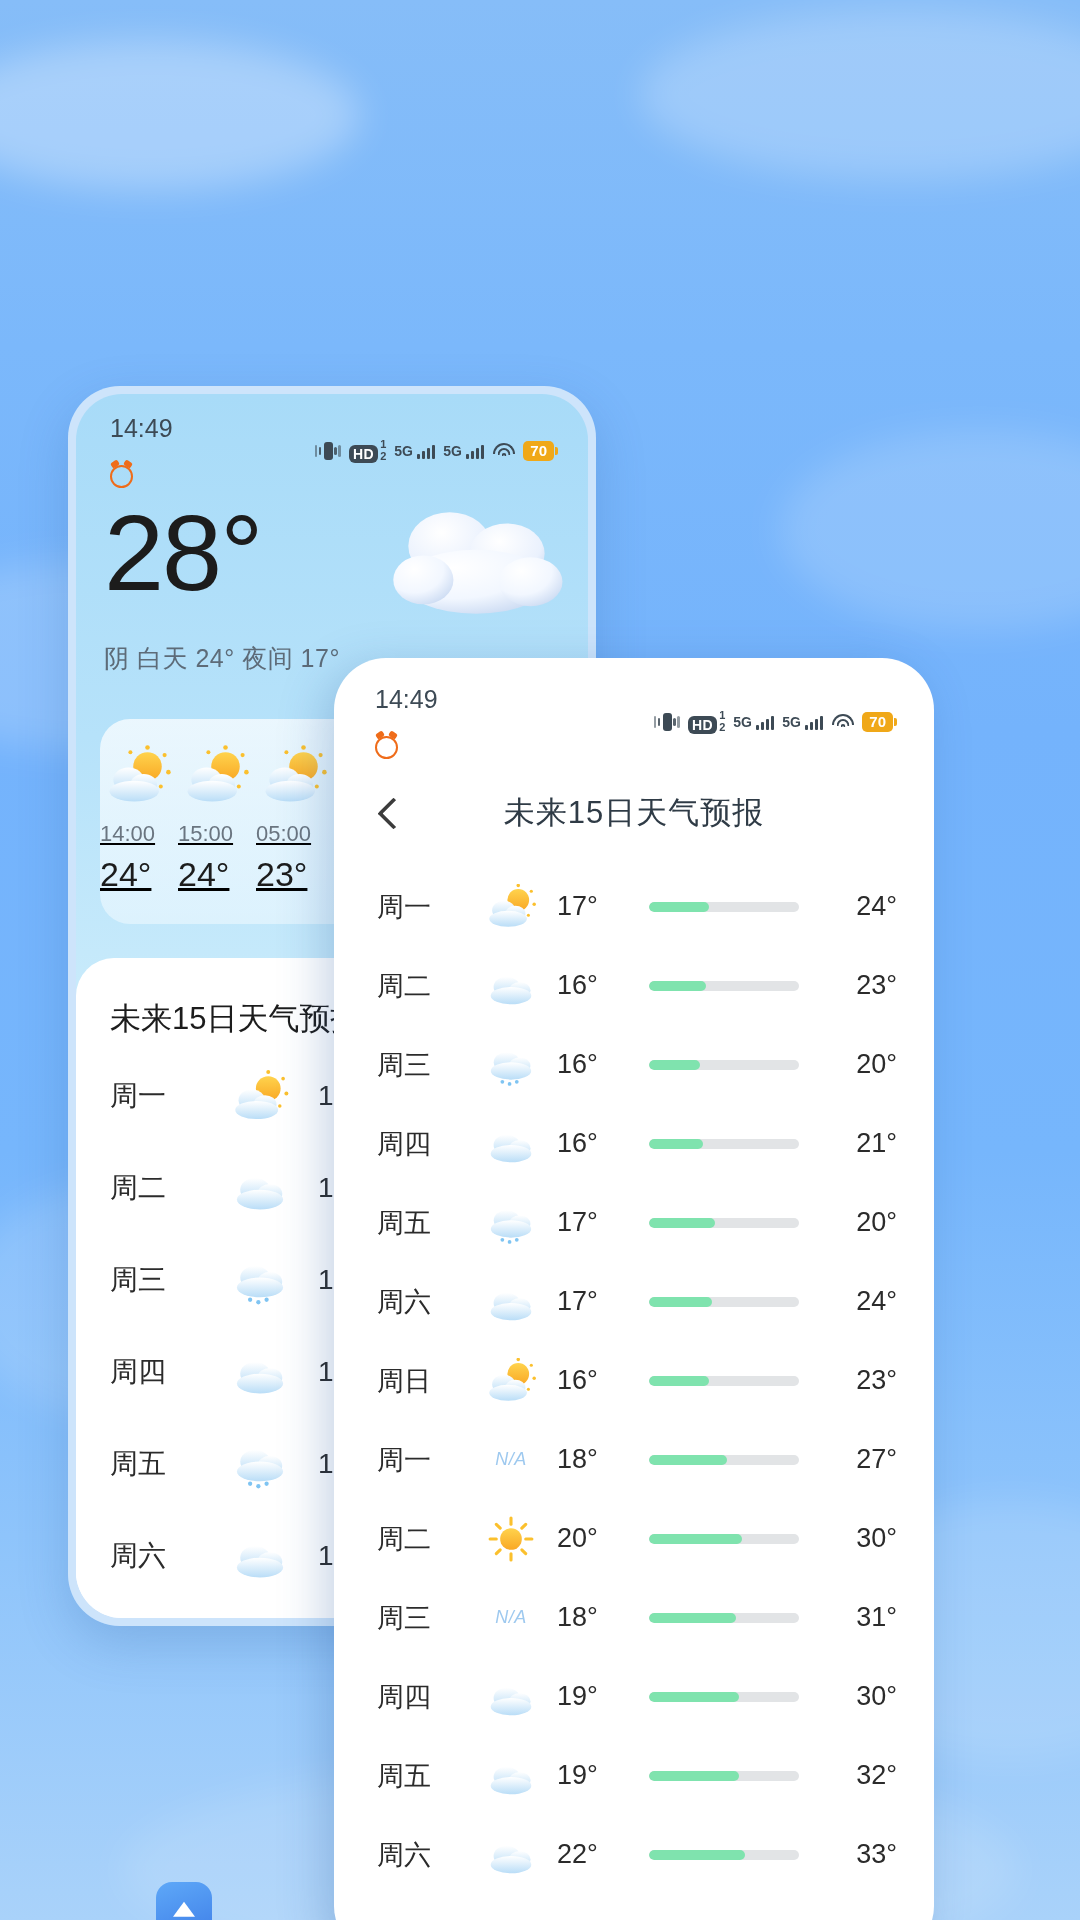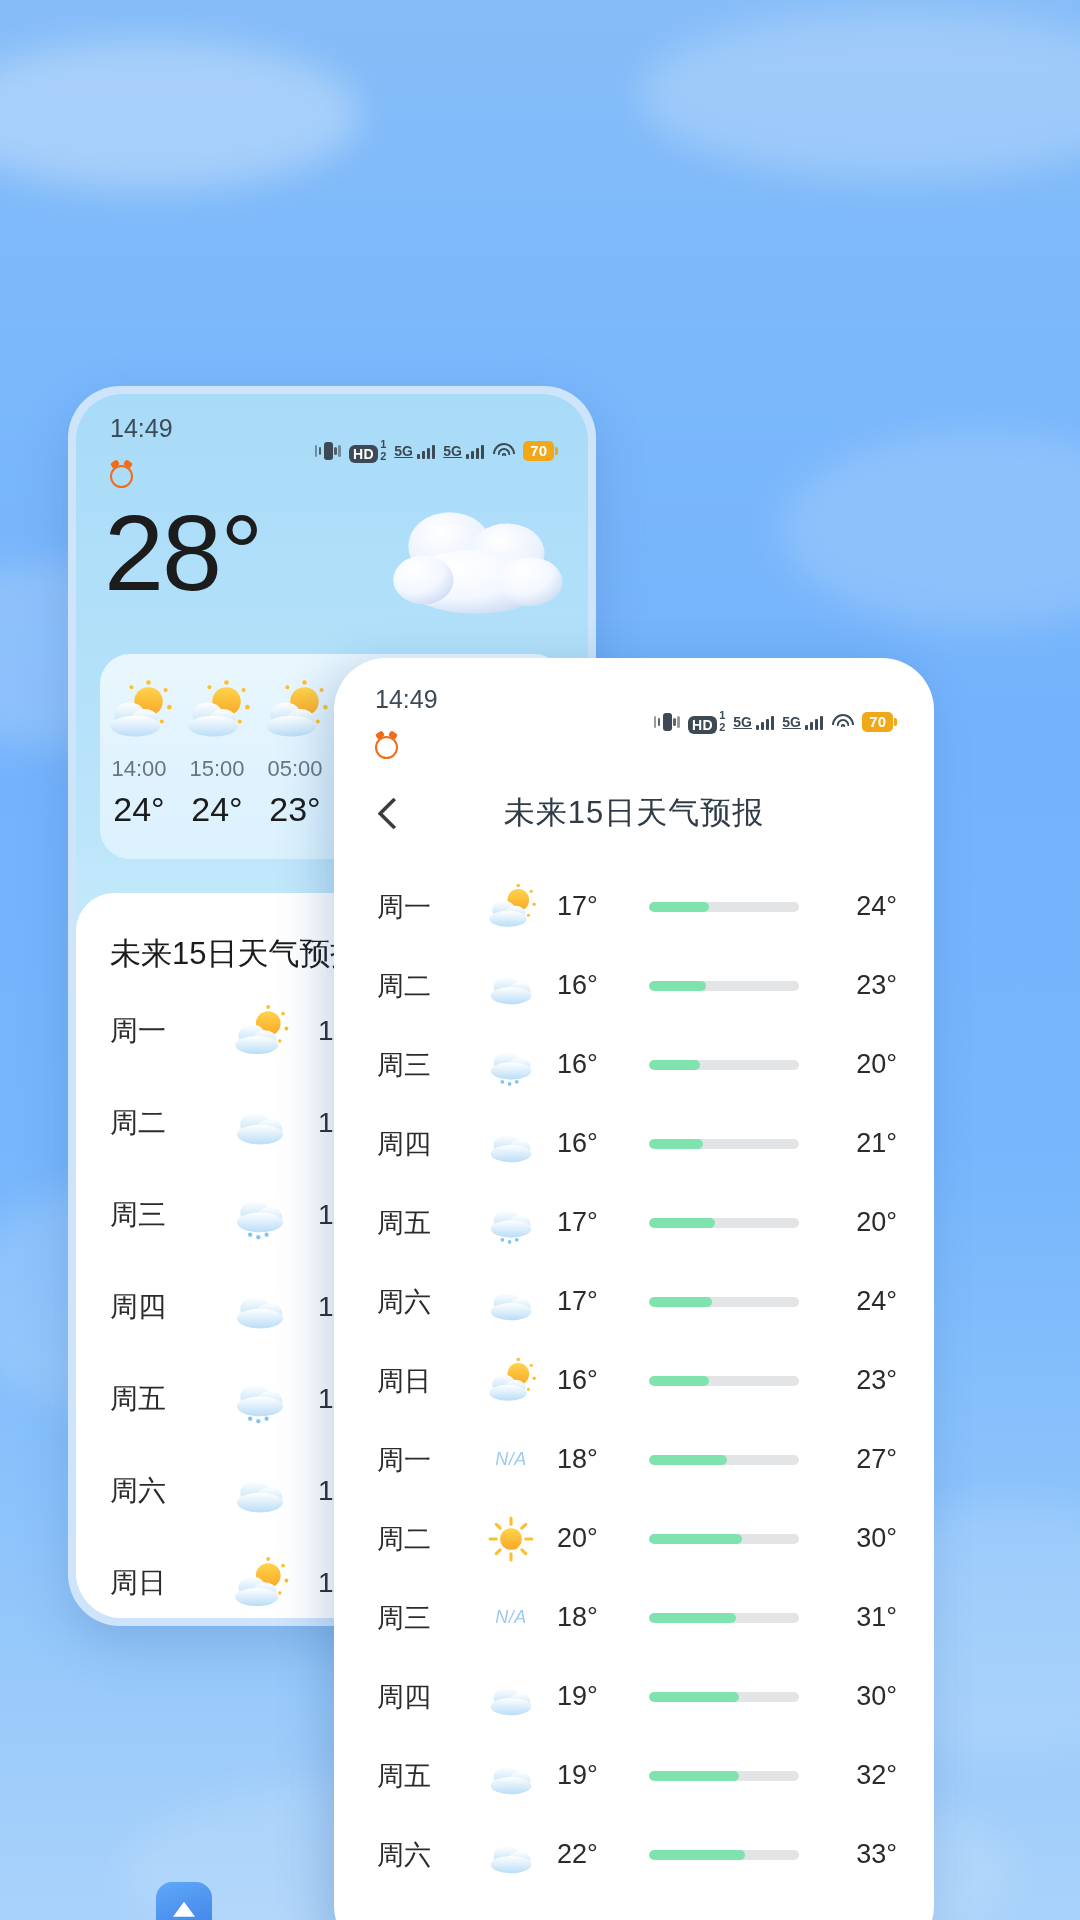--- a/index.html
+++ b/index.html
@@ -91,21 +91,21 @@
   .vibrate-icon i.r2 { right: 0px; top: 5px; width: 2.5px; height: 12px; opacity: .55; }
   .hd-badge {
     display: inline-flex; align-items: flex-end; gap: 1px; font-size: 0;
   }
   .hd-box {
     background: #3d4a55; color: #fff; font-size: 14px; font-weight: 700;
     border-radius: 6px; padding: 2px 4px 2px 4px; line-height: 1; letter-spacing: .5px;
   }
   .hd-sup { display: inline-flex; flex-direction: column; font-size: 11px; color: #3d4a55; line-height: 1.05; margin-left: 1px; font-weight: 600;}
   .sig { display: inline-flex; align-items: flex-end; gap: 3px; }
-  .sig-label { font-size: 14px; font-weight: 700; color: #3d4a55; margin-right: 1px; align-self: flex-start; text-decoration: underline;}
+  .sig-label { font-size: 14px; font-weight: 700; color: #3d4a55; margin-right: 1px; align-self: flex-start;}
   .bars { display: inline-flex; align-items: flex-end; gap: 1.6px; }
   .bars span { width: 3.4px; background: #3d4a55; border-radius: 1px; }
   .bars span:nth-child(1){height:5px}
   .bars span:nth-child(2){height:8px}
   .bars span:nth-child(3){height:11px}
   .bars span:nth-child(4){height:14px}
   .wifi-icon { width: 23px; height: 18px; position: relative; display: inline-block;}
   .wifi-icon i { position: absolute; left: 50%; transform: translateX(-50%); border: 2.6px solid #3d4a55; border-bottom: none; border-radius: 50% 50% 0 0 / 100% 100% 0 0;}
   .wifi-icon i.a { width: 22px; height: 11px; top: 1px;}
   .wifi-icon i.b { width: 13px; height: 7px; top: 6px;}
@@ -129,21 +129,21 @@
   .cur-cloud {
     position: absolute; right: 18px; top: 6px; width: 188px; height: 120px;
   }
 
   
   .hourly-card {
     margin: 44px 24px 0 24px; border-radius: 30px; padding: 26px 0 30px 0;
     background: linear-gradient(180deg, rgba(255,255,255,0.72) 0%, rgba(236,248,255,0.62) 100%);
     display: flex; overflow: hidden;
   }
-  .hour-col { flex: 0 0 auto; width: 78px; text-align: center; }
+  .hour-col { flex: 0 0 auto; width: 78px; text-align: left; text-decoration: underline; }
   .hour-icon { height: 62px; margin-bottom: 14px; position: relative; }
   .hour-time { font-size: 22px; color: #6a7580; }
   .hour-temp { font-size: 34px; color: #1c1c1c; margin-top: 8px; font-weight: 500; }
 
   
   .sheet {
     margin-top: 34px; background: #fff; border-radius: 38px 38px 0 0;
     padding: 40px 34px 0 34px; min-height: 560px;
   }
   .sheet-title { font-size: 31px; color: #1c1c1c; font-weight: 500; }
@@ -262,20 +262,21 @@
             <i class="a"></i>
             <i class="b"></i>
             <i class="c"></i>
           </span>
         <span class="batt">70</span>
       </div>
     </div>
 
     <div class="cur-wrap">
       <div class="cur-temp">28°</div>
+      <div class="cur-desc">阴 白天 24° 夜间 17°</div>
       <div class="cur-cloud">
         <svg viewBox="0 0 200 126" width="188" height="120">
           <defs>
             <radialGradient id="cg1" cx="35%" cy="28%" r="78%">
               <stop offset="0%" stop-color="#ffffff"></stop>
                 <stop offset="62%" stop-color="#f2f7ff"></stop>
                 <stop offset="100%" stop-color="#cddcf3"></stop>
             </radialGradient>
             <radialGradient id="cg2" cx="40%" cy="30%" r="80%">
               <stop offset="0%" stop-color="#ffffff"></stop>

